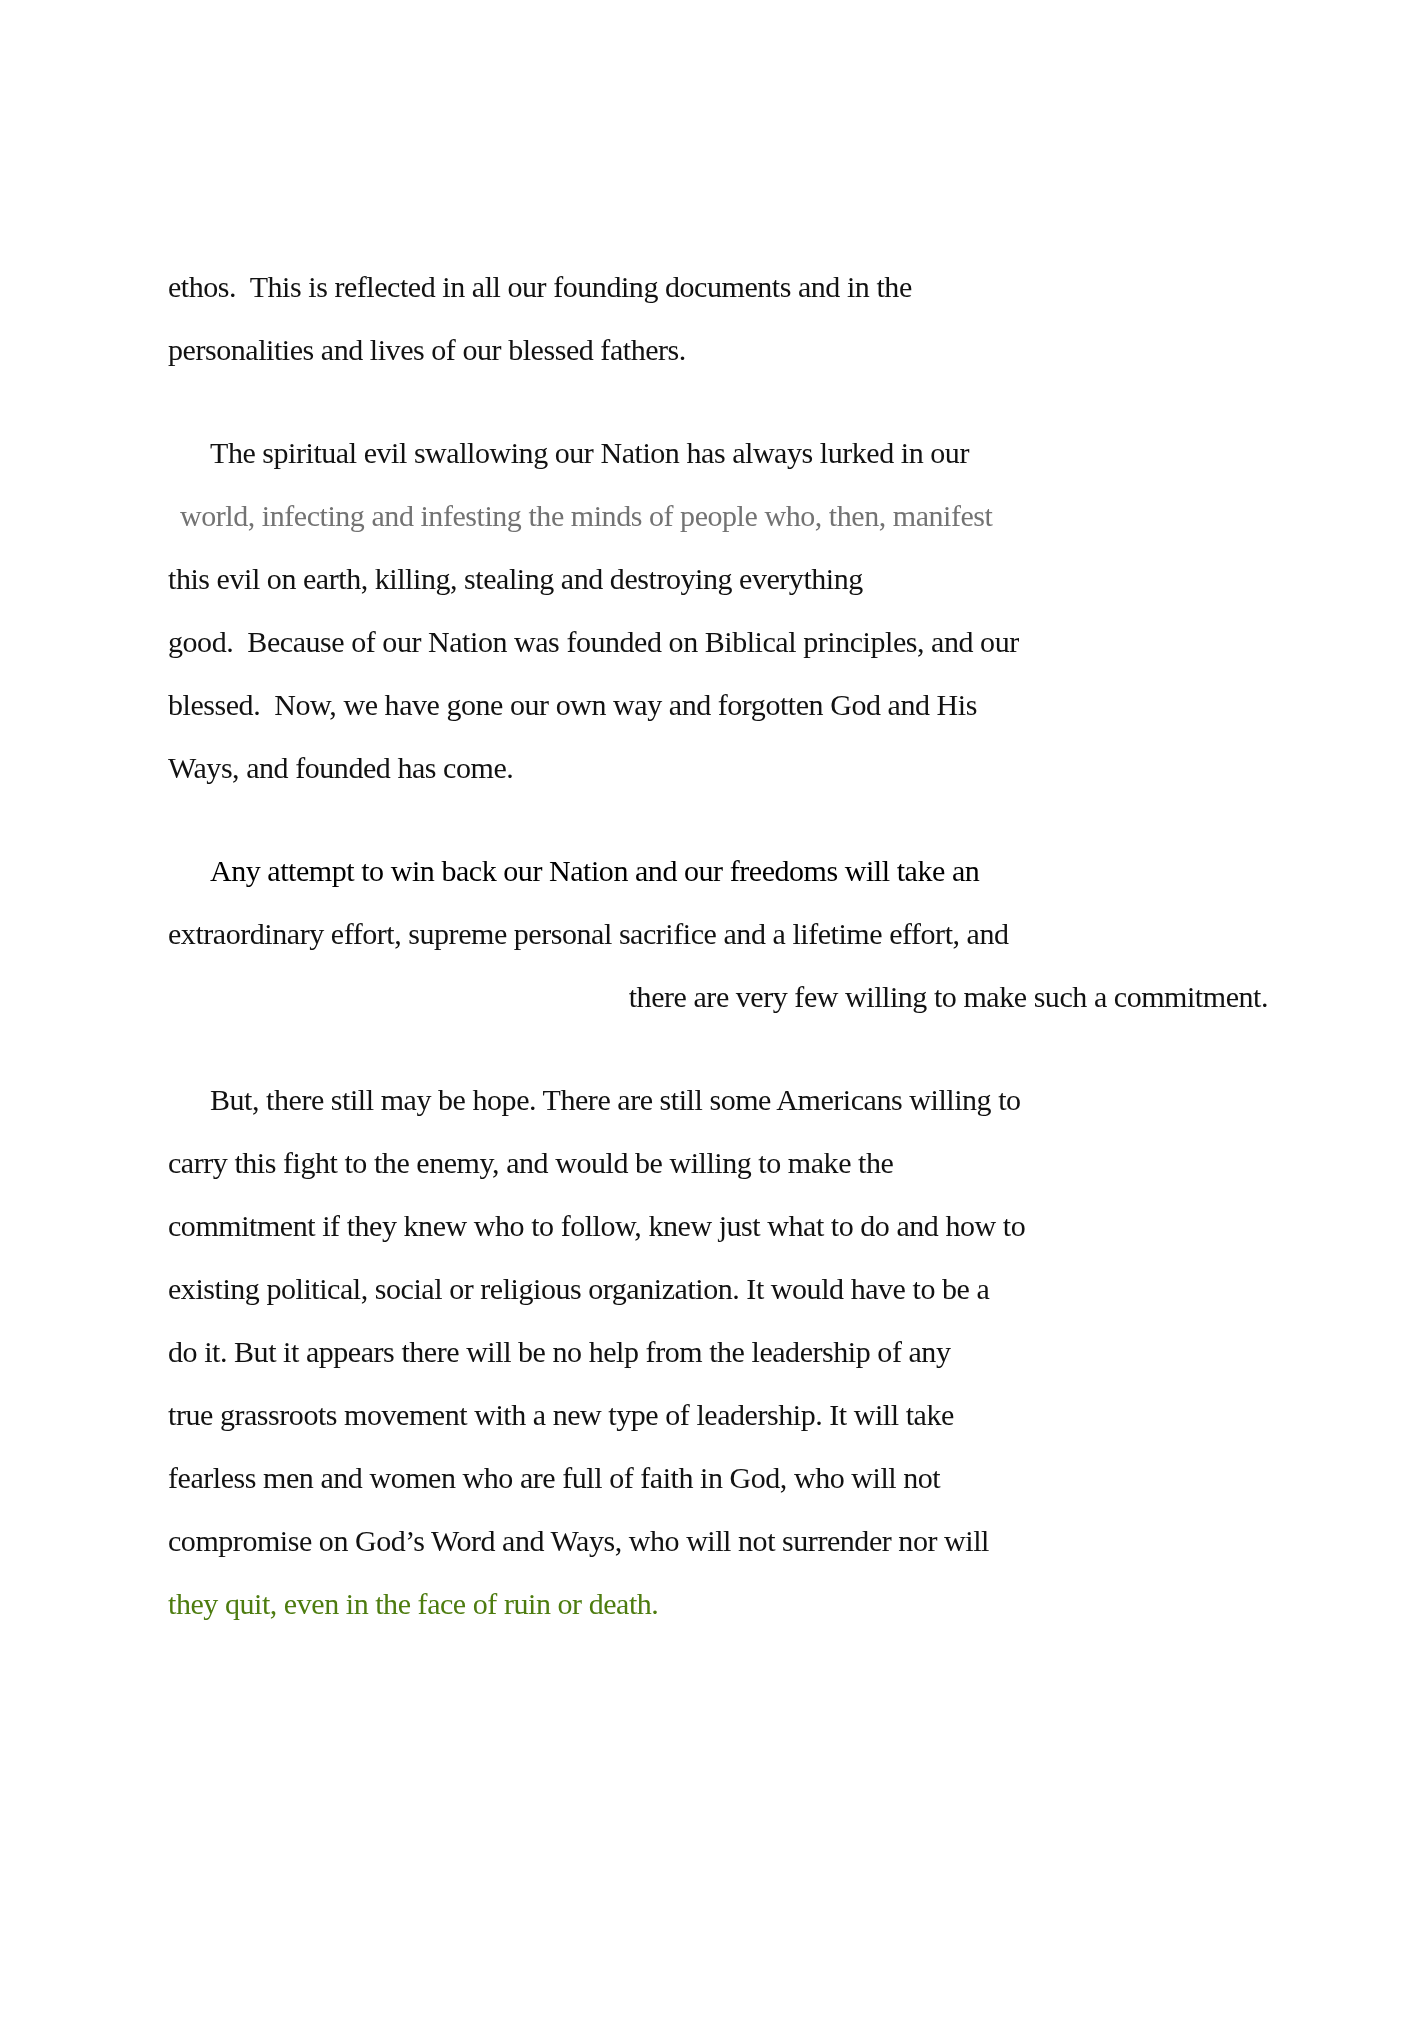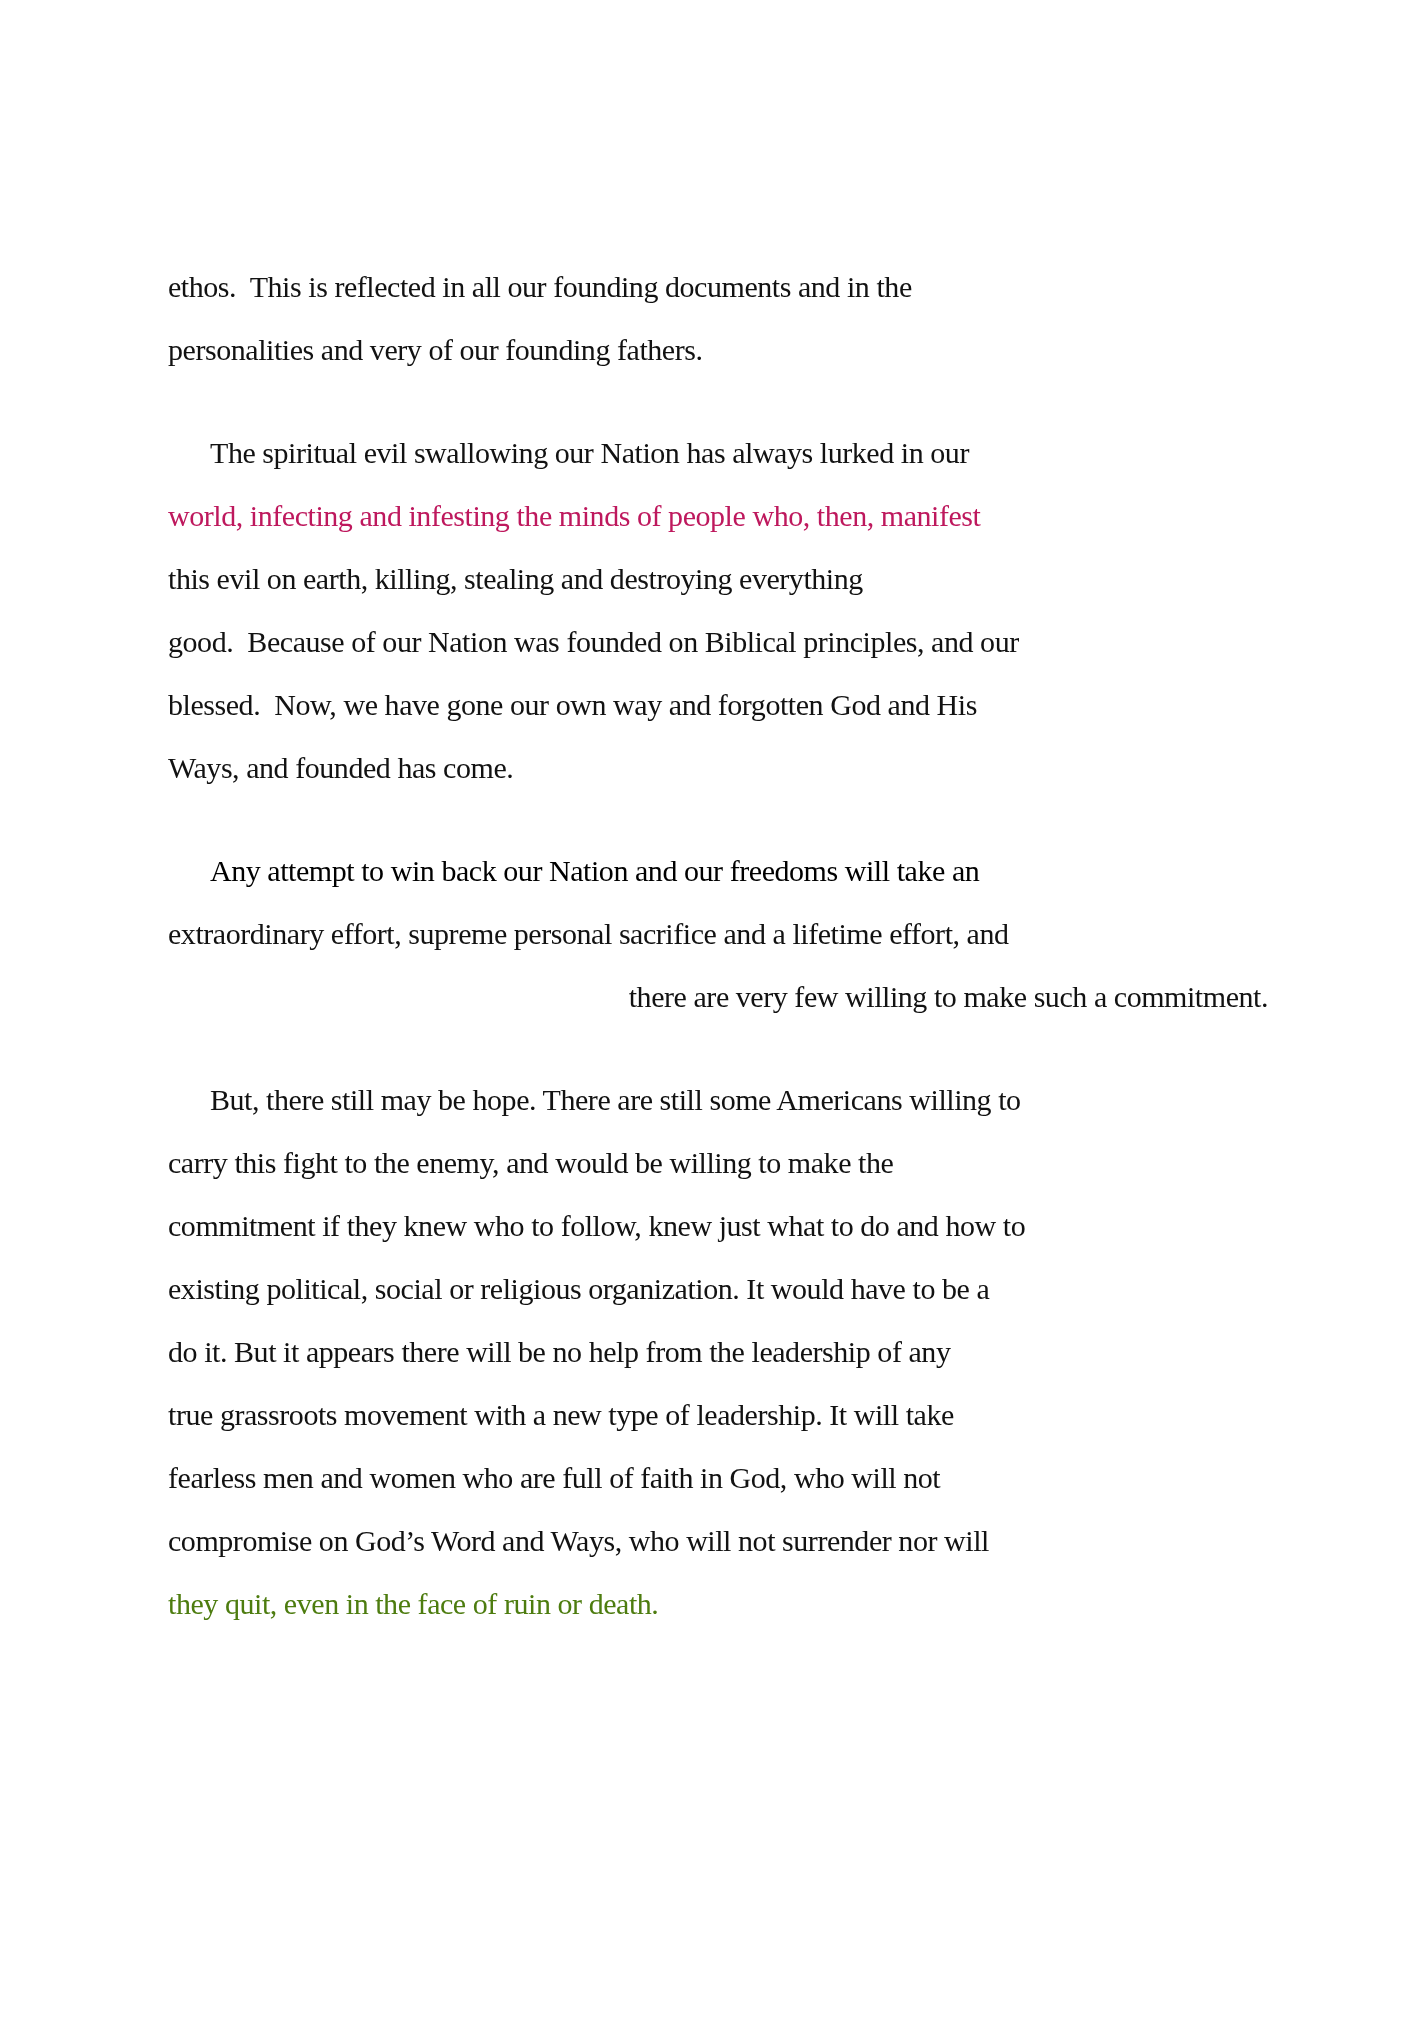--- a/index.html
+++ b/index.html
@@ -34,25 +34,25 @@
     padding-left: 42px;
   }
 </style>
 </head>
 <body style="background: rgb(255, 255, 255);">
 
 <div class="page">
   <div id="text-body">
       <div class="para">
         <div class="line" style="color: rgb(18, 18, 18);">ethos.  This is reflected in all our founding documents and in the</div>
-        <div class="line" style="color: rgb(18, 18, 18);">personalities and very of our founding fathers.</div>
+        <div class="line" style="color: rgb(18, 18, 18);">personalities and lives of our blessed fathers.</div>
       </div>
       <div class="para indent">
         <div class="line" style="color: rgb(18, 18, 18);">The spiritual evil swallowing our Nation has always lurked in our</div>
-        <div class="line" style="color: #be185d;">world, infecting and infesting the minds of people who, then, manifest</div>
+        <div class="line" style="color: #737373; margin-left: 12px;">world, infecting and infesting the minds of people who, then, manifest</div>
         <div class="line" style="color: rgb(18, 18, 18);">this evil on earth, killing, stealing and destroying everything</div>
         <div class="line" style="color: rgb(18, 18, 18);">good.  Because of our Nation was founded on Biblical principles, and our</div>
         <div class="line" style="color: rgb(18, 18, 18);">blessed.  Now, we have gone our own way and forgotten God and His</div>
         <div class="line" style="color: rgb(18, 18, 18);">Ways, and founded has come.</div>
       </div>
       <div class="para indent">
         <div class="line" style="color: #000000;">Any attempt to win back our Nation and our freedoms will take an</div>
         <div class="line" style="color: rgb(18, 18, 18);">extraordinary effort, supreme personal sacrifice and a lifetime effort, and</div>
         <div class="line" style="color: rgb(18, 18, 18); text-align: right;">there are very few willing to make such a commitment.</div>
       </div>

